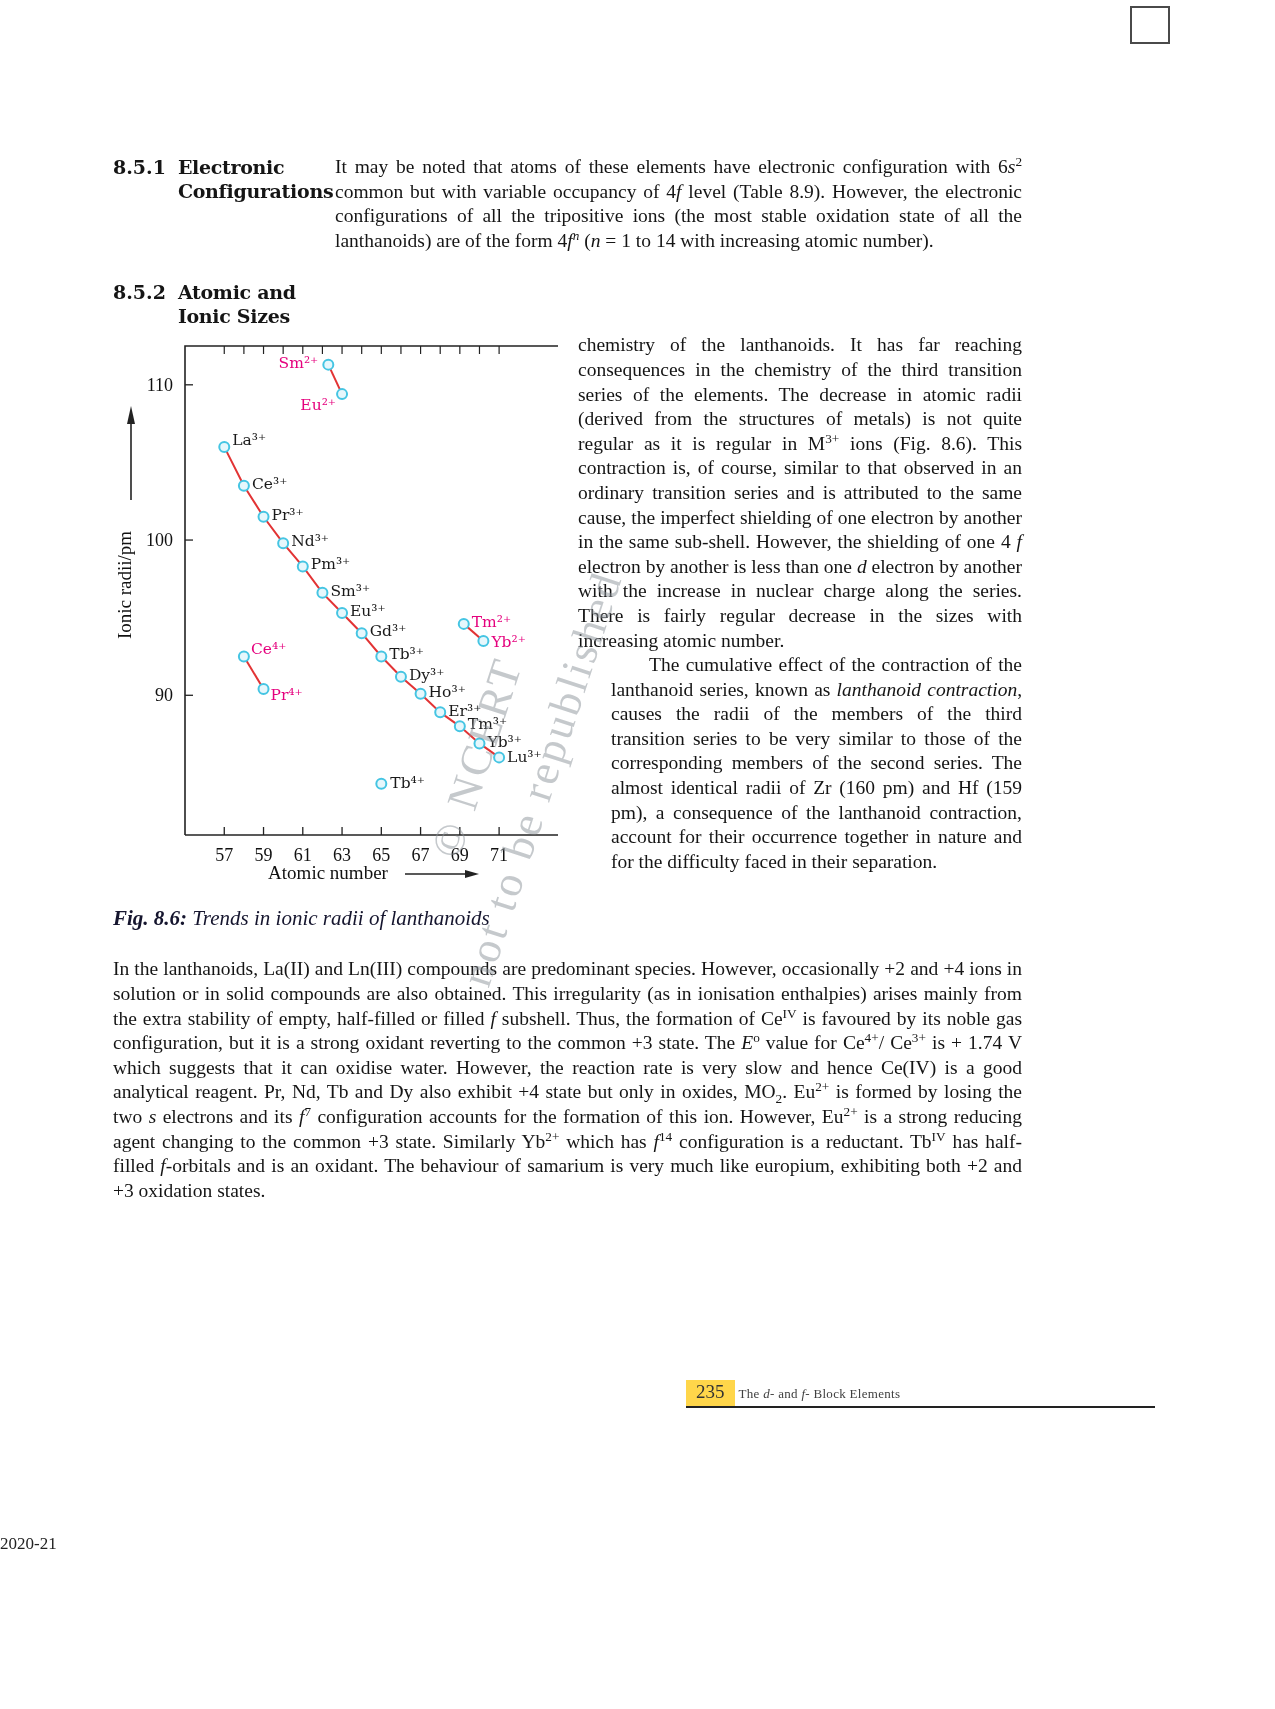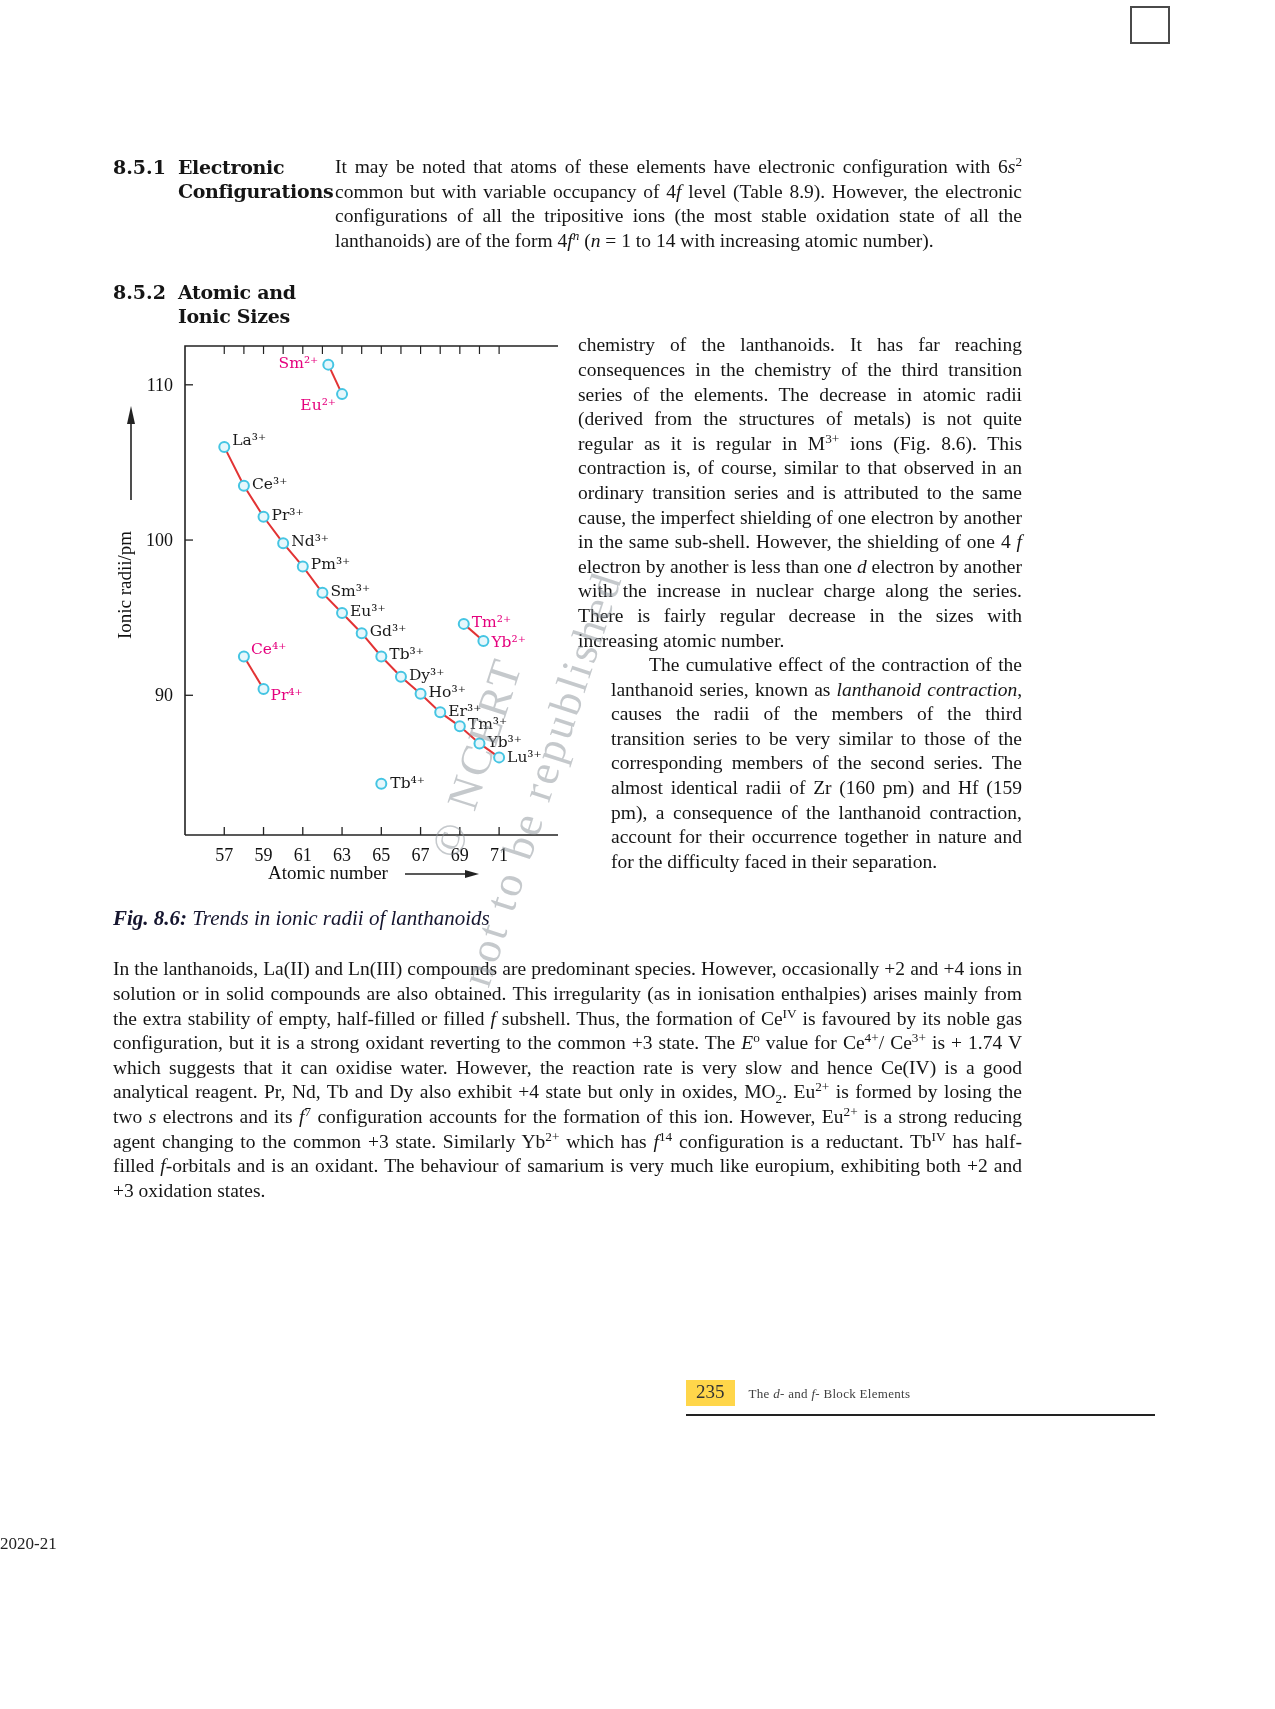--- a/index.html
+++ b/index.html
@@ -55,23 +55,22 @@
   .text-col .para + .para { margin-top:0; }
   .caption { margin-top:14px; font-size:21px; color:#15152e; }
   .cap-label { font-weight:bold; font-style:italic; }
   .cap-text { font-style:italic; }
   svg text { font-family:"Liberation Serif", serif; }
   .tick { font-size:18px; fill:#111; }
   .axis-label { font-size:19px; fill:#111; }
   .pt-label { font-size:15.5px; font-family:"DejaVu Serif", serif; }
   .footer {
     position:absolute; top:1380px; left:686px; width:469px;
-    display:flex; align-items:baseline; gap:14px;
+    display:flex; align-items:baseline; gap:4px;
     border-bottom:2.5px solid #222;
-    padding-bottom:8px;
   }
   .pagenum {
     background:#ffd64a; color:#333;
     font-size:19px; padding:1px 10px 3px;
   }
   .footer-title { color:#404040; font-size:13px; letter-spacing:0.3px; }
   .yearmark {
     position:absolute; left:0; right:0; top:1534px;
     text-align:left; font-size:17px; color:#222;
   }

